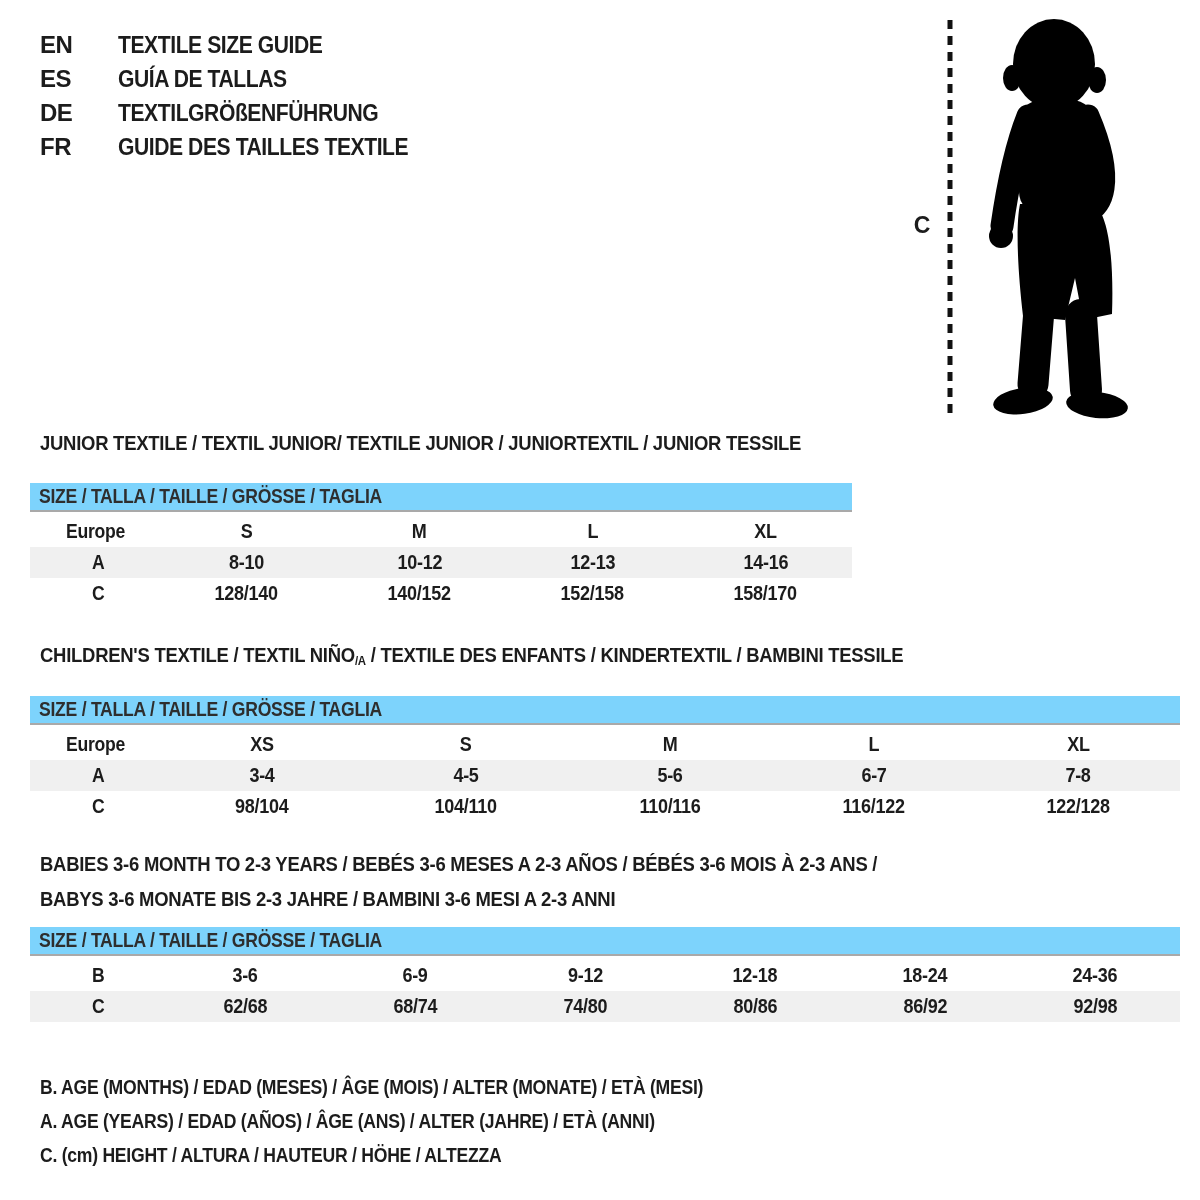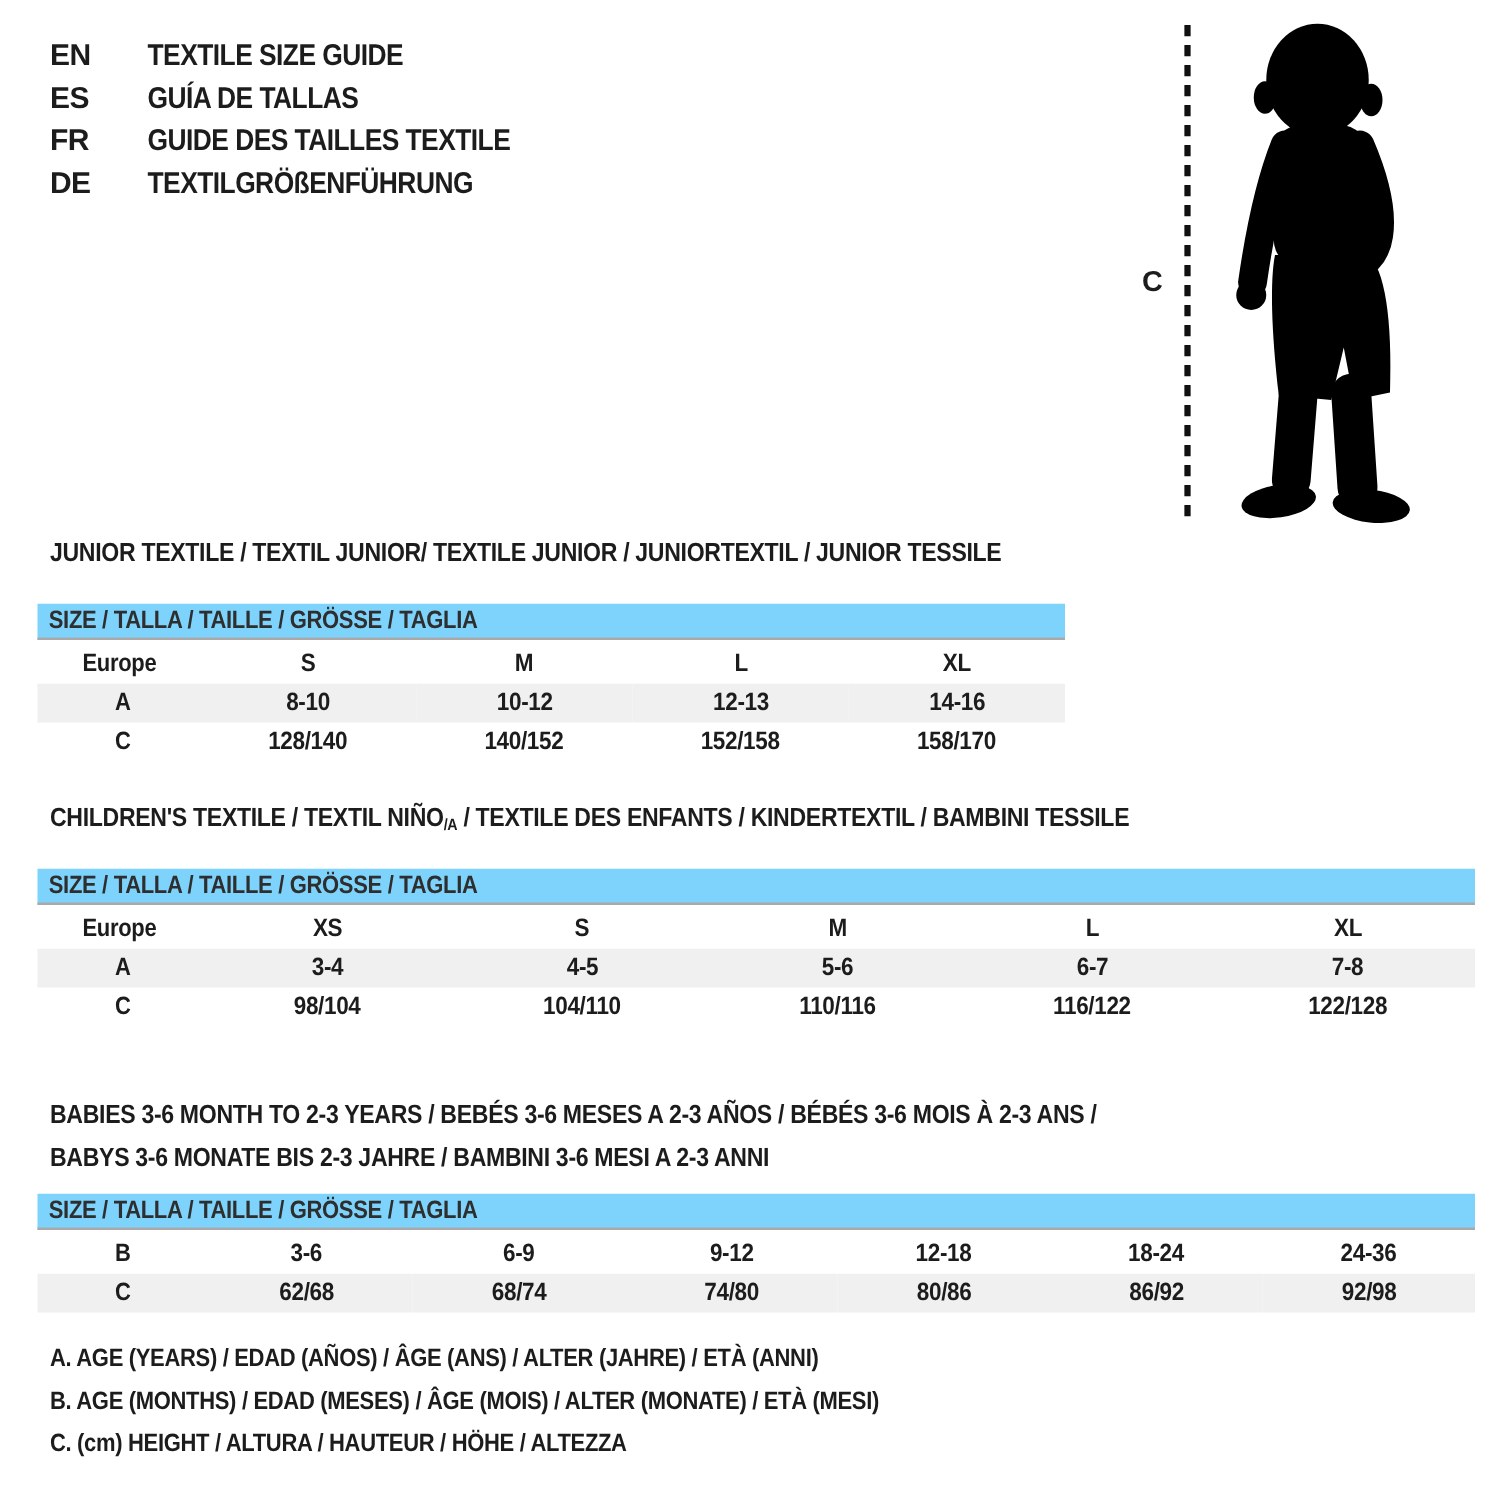--- a/index.html
+++ b/index.html
@@ -65,46 +65,46 @@
   }
   table.data-table td.row-label { text-align:center; padding-left:9px; }
   table.data-table col.label-col { width:130px; }
   table.data-table tr:nth-child(even) { background:#f0f0f0; }
 
   #section-junior   { top:430px; width:822px; }
   #section-junior .size-bar { margin-top:27px; }
   #section-children { top:642px; width:1150px; }
   #section-children .size-bar { margin-top:22px; }
   #section-babies   { top:846px; width:1150px; }
-  #section-babies .section-title { line-height:35px;margin-top:28px; }
+  #section-babies .section-title { line-height:35px; }
   #section-babies .size-bar { margin-top:11px; }
 
   
   .footnotes { position:absolute; left:40px; top:1070px; }
   .footnote-line { font-size:20px; line-height:34px; letter-spacing:-0.3px; }
 </style>
 </head>
 <body>
 
 <div class="lang-block">
   <div class="lang-row">
     <span class="lang-code">EN</span>
     <span class="lang-label"><span class="cond">TEXTILE SIZE GUIDE</span></span>
   </div>
   <div class="lang-row">
     <span class="lang-code">ES</span>
     <span class="lang-label"><span class="cond">GUÍA DE TALLAS</span></span>
   </div>
   <div class="lang-row">
+    <span class="lang-code">DE</span>
+    <span class="lang-label"><span class="cond">TEXTILGRÖßENFÜHRUNG</span></span>
+  </div>
+  <div class="lang-row">
     <span class="lang-code">FR</span>
     <span class="lang-label"><span class="cond">GUIDE DES TAILLES TEXTILE</span></span>
-  </div>
-  <div class="lang-row">
-    <span class="lang-code">DE</span>
-    <span class="lang-label"><span class="cond">TEXTILGRÖßENFÜHRUNG</span></span>
   </div>
 </div>
 
 <div class="height-label">C</div>
 
 <div class="figure-wrap">
   <svg width="210" height="410" viewBox="0 0 210 410">
     <line x1="14" y1="8" x2="14" y2="404" stroke="#111" stroke-width="5" stroke-dasharray="9 7"></line>
     <g transform="translate(40,0)" fill="#000" stroke="none">
       <ellipse cx="78" cy="52" rx="41" ry="45"></ellipse>
@@ -246,16 +246,16 @@
       <td><span class="cond-c">74/80</span></td>
       <td><span class="cond-c">80/86</span></td>
       <td><span class="cond-c">86/92</span></td>
       <td><span class="cond-c">92/98</span></td>
     </tr>
   </tbody>
     </table>
 </div>
 
 <div class="footnotes">
+  <div class="footnote-line"><span class="cond">B. AGE (MONTHS) / EDAD (MESES) / ÂGE (MOIS) / ALTER (MONATE) / ETÀ (MESI)</span></div>
   <div class="footnote-line"><span class="cond">A. AGE (YEARS) / EDAD (AÑOS) / ÂGE (ANS) / ALTER (JAHRE) / ETÀ (ANNI)</span></div>
-  <div class="footnote-line"><span class="cond">B. AGE (MONTHS) / EDAD (MESES) / ÂGE (MOIS) / ALTER (MONATE) / ETÀ (MESI)</span></div>
   <div class="footnote-line"><span class="cond">C. (cm) HEIGHT / ALTURA / HAUTEUR / HÖHE / ALTEZZA</span></div>
 </div>
 
 </body></html>

